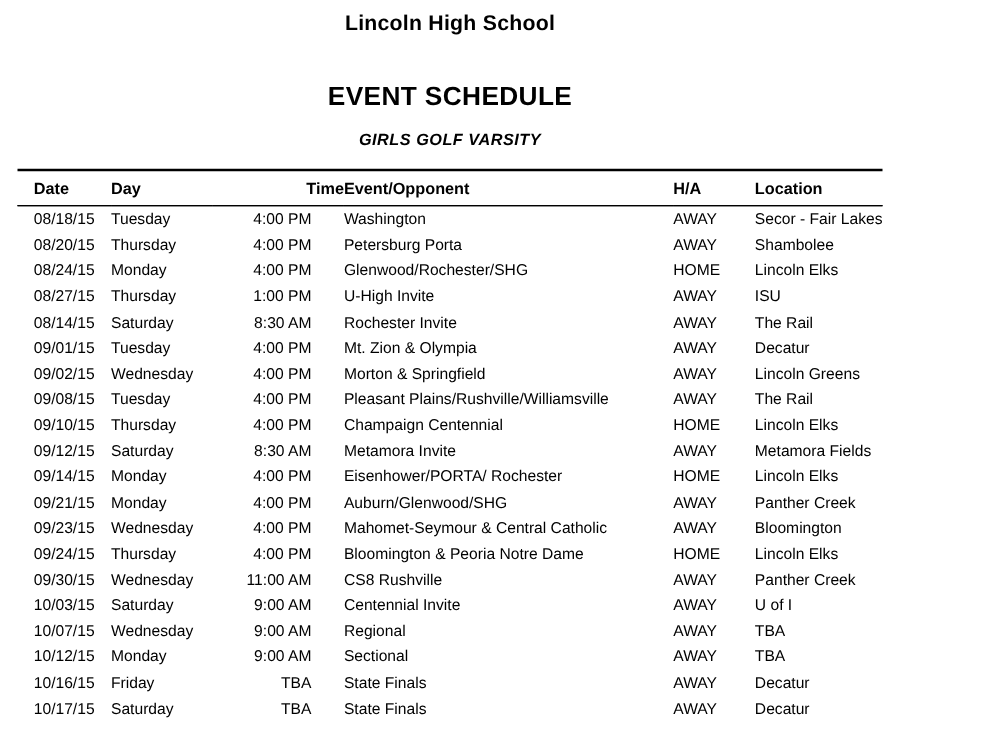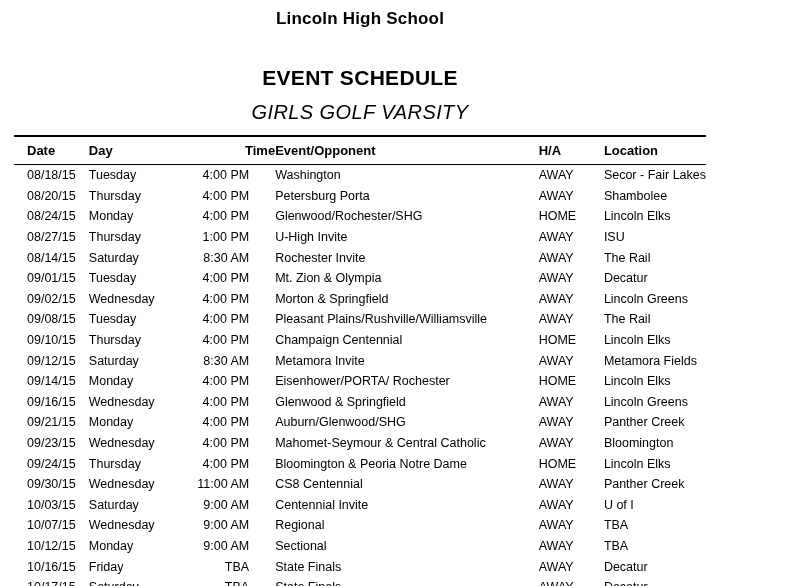--- a/index.html
+++ b/index.html
@@ -32,22 +32,22 @@
     letter-spacing: 0.2px;
   }
   .doc-title {
     font-size: 21px;
     font-weight: bold;
     line-height: 26px;
     letter-spacing: 0.3px;
     margin-top: 36px;
   }
   .subtitle {
-    font-size: 20px;
-    font-weight: normal;
+    font-size: 13px;
+    font-weight: bold;
     font-style: italic;
     line-height: 30px;
     letter-spacing: 0.4px;
     margin-top: 6px;
   }
   .rule {
     border-top: 2px solid #000;
     margin-top: 8px;
   }
   table.schedule {
@@ -186,28 +186,20 @@
         </tr>
         <tr>
           <td class="col-date">09/14/15</td>
           <td class="col-day">Monday</td>
           <td class="col-time">4:00 PM</td>
           <td class="col-event">Eisenhower/PORTA/ Rochester</td>
           <td class="col-ha">HOME</td>
           <td class="col-loc">Lincoln Elks</td>
         </tr>
         <tr>
-          <td class="col-date">09/16/15</td>
-          <td class="col-day">Wednesday</td>
-          <td class="col-time">4:00 PM</td>
-          <td class="col-event">Glenwood &amp; Springfield</td>
-          <td class="col-ha">AWAY</td>
-          <td class="col-loc">Lincoln Greens</td>
-        </tr>
-        <tr>
           <td class="col-date">09/21/15</td>
           <td class="col-day">Monday</td>
           <td class="col-time">4:00 PM</td>
           <td class="col-event">Auburn/Glenwood/SHG</td>
           <td class="col-ha">AWAY</td>
           <td class="col-loc">Panther Creek</td>
         </tr>
         <tr>
           <td class="col-date">09/23/15</td>
           <td class="col-day">Wednesday</td>
@@ -221,21 +213,21 @@
           <td class="col-day">Thursday</td>
           <td class="col-time">4:00 PM</td>
           <td class="col-event">Bloomington &amp; Peoria Notre Dame</td>
           <td class="col-ha">HOME</td>
           <td class="col-loc">Lincoln Elks</td>
         </tr>
         <tr>
           <td class="col-date">09/30/15</td>
           <td class="col-day">Wednesday</td>
           <td class="col-time">11:00 AM</td>
-          <td class="col-event">CS8 Centennial</td>
+          <td class="col-event">CS8 Rushville</td>
           <td class="col-ha">AWAY</td>
           <td class="col-loc">Panther Creek</td>
         </tr>
         <tr>
           <td class="col-date">10/03/15</td>
           <td class="col-day">Saturday</td>
           <td class="col-time">9:00 AM</td>
           <td class="col-event">Centennial Invite</td>
           <td class="col-ha">AWAY</td>
           <td class="col-loc">U of I</td>

